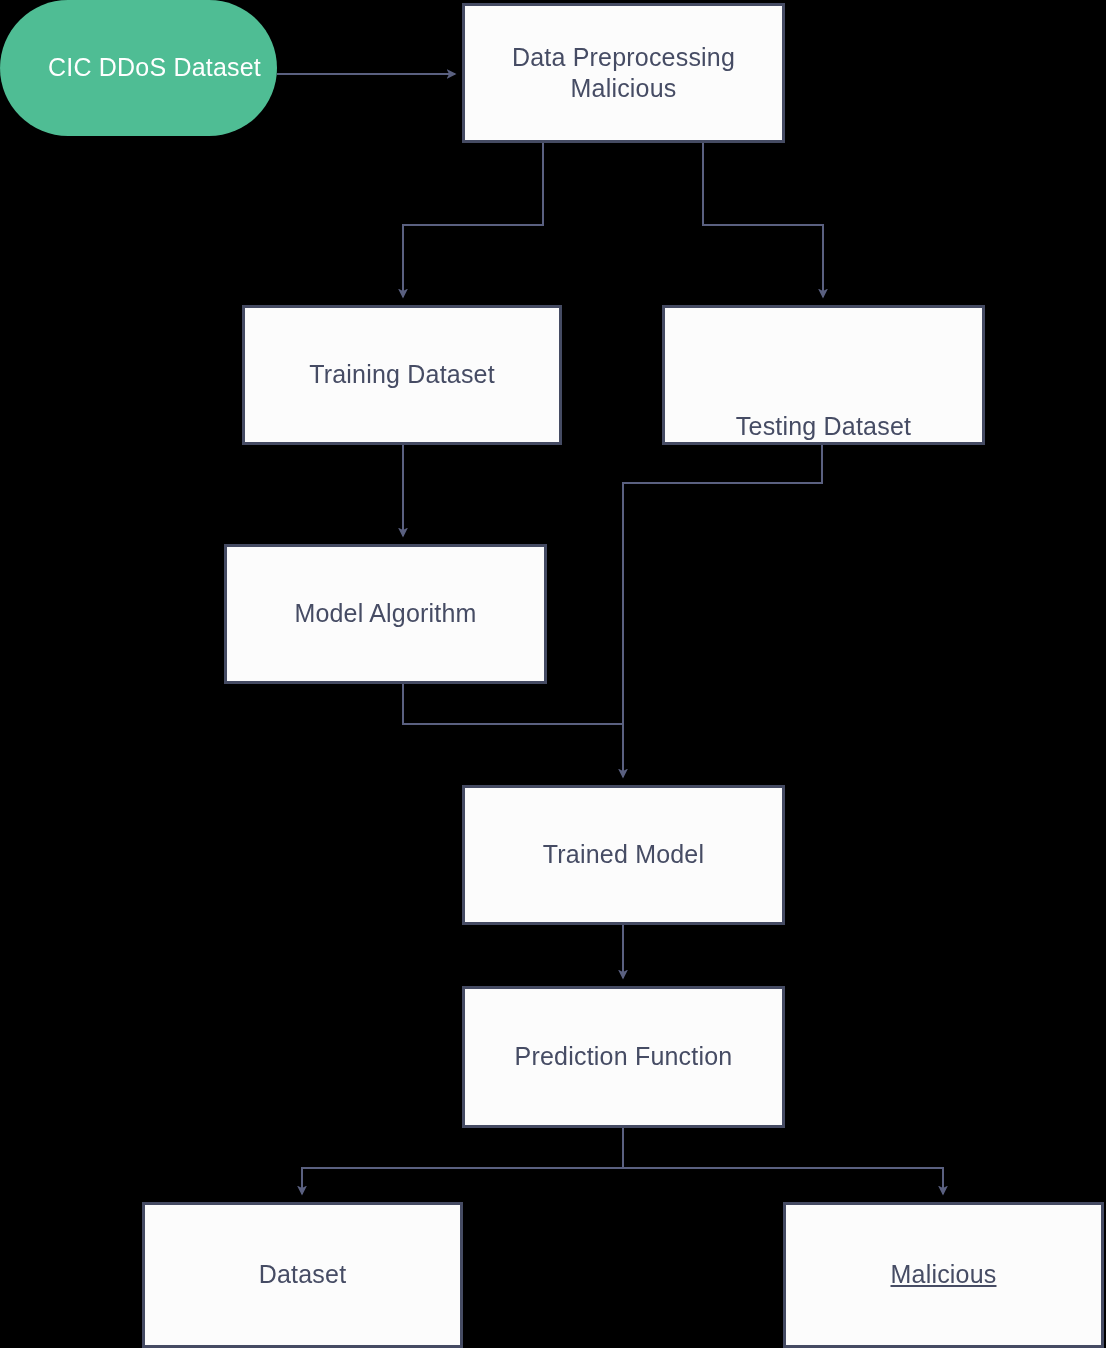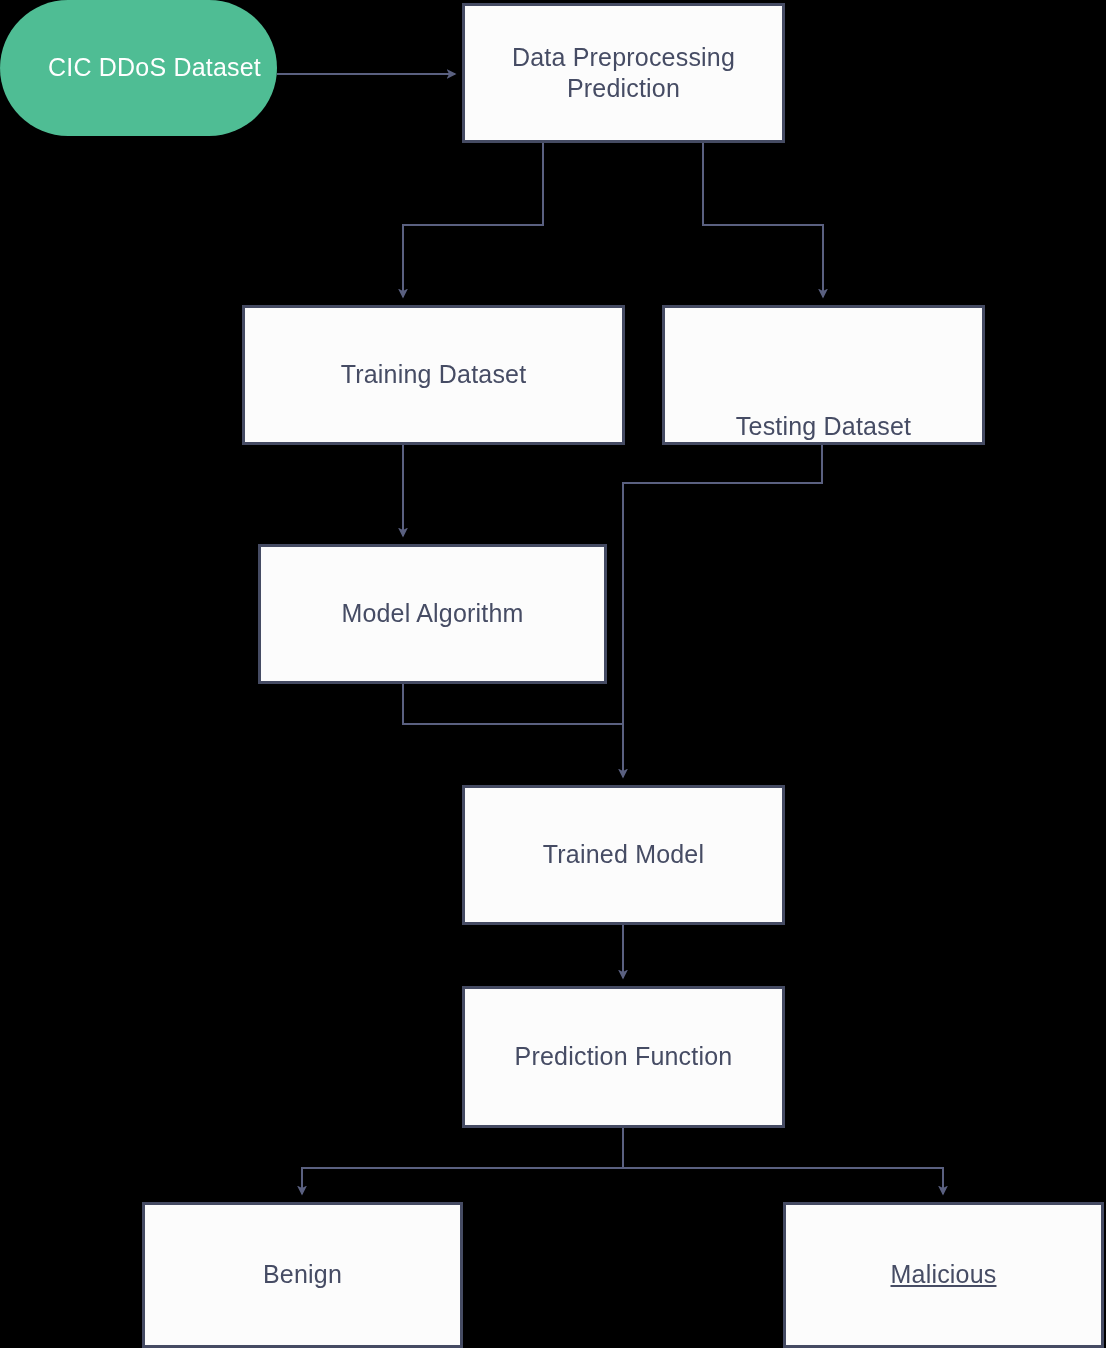--- a/index.html
+++ b/index.html
@@ -75,44 +75,44 @@
         <path d="M 623 1128 L 623 1168 L 943 1168 L 943 1194" fill="none" stroke="#5A6080" stroke-width="2" marker-end="url(#arrowhead)"></path>
       </g>
   </svg>
 
   <div class="node node-pill" style="left: 0px; top: 0px; width: 277px; height: 136px; padding-left: 32px;">
     <span class="node-label">CIC DDoS Dataset</span>
   </div>
 
   <div class="node node-rect" style="left: 462px; top: 3px; width: 323px; height: 140px;">
     <span class="node-label">Data Preprocessing
-Prediction</span>
+Malicious</span>
   </div>
 
-  <div class="node node-rect" style="left: 242px; top: 305px; width: 383px; height: 140px;">
+  <div class="node node-rect" style="left: 242px; top: 305px; width: 320px; height: 140px;">
     <span class="node-label">Training Dataset</span>
   </div>
 
   <div class="node node-rect" style="left: 662px; top: 305px; width: 323px; height: 140px; align-items: flex-end;">
     <span class="node-label">Testing Dataset</span>
   </div>
 
-  <div class="node node-rect" style="left: 258px; top: 544px; width: 349px; height: 140px;">
+  <div class="node node-rect" style="left: 224px; top: 544px; width: 323px; height: 140px;">
     <span class="node-label">Model Algorithm</span>
   </div>
 
   <div class="node node-rect" style="left: 462px; top: 986px; width: 323px; height: 142px;">
     <span class="node-label">Prediction Function</span>
   </div>
 
   <div class="node node-rect" style="left: 462px; top: 785px; width: 323px; height: 140px;">
     <span class="node-label">Trained Model</span>
   </div>
 
   <div class="node node-rect" style="left: 142px; top: 1202px; width: 321px; height: 146px;">
-    <span class="node-label">Benign</span>
+    <span class="node-label">Dataset</span>
   </div>
 
   <div class="node node-rect" style="left: 783px; top: 1202px; width: 321px; height: 146px; text-decoration: underline;">
     <span class="node-label">Malicious</span>
   </div>
 
 </div>
 
 </body></html>

